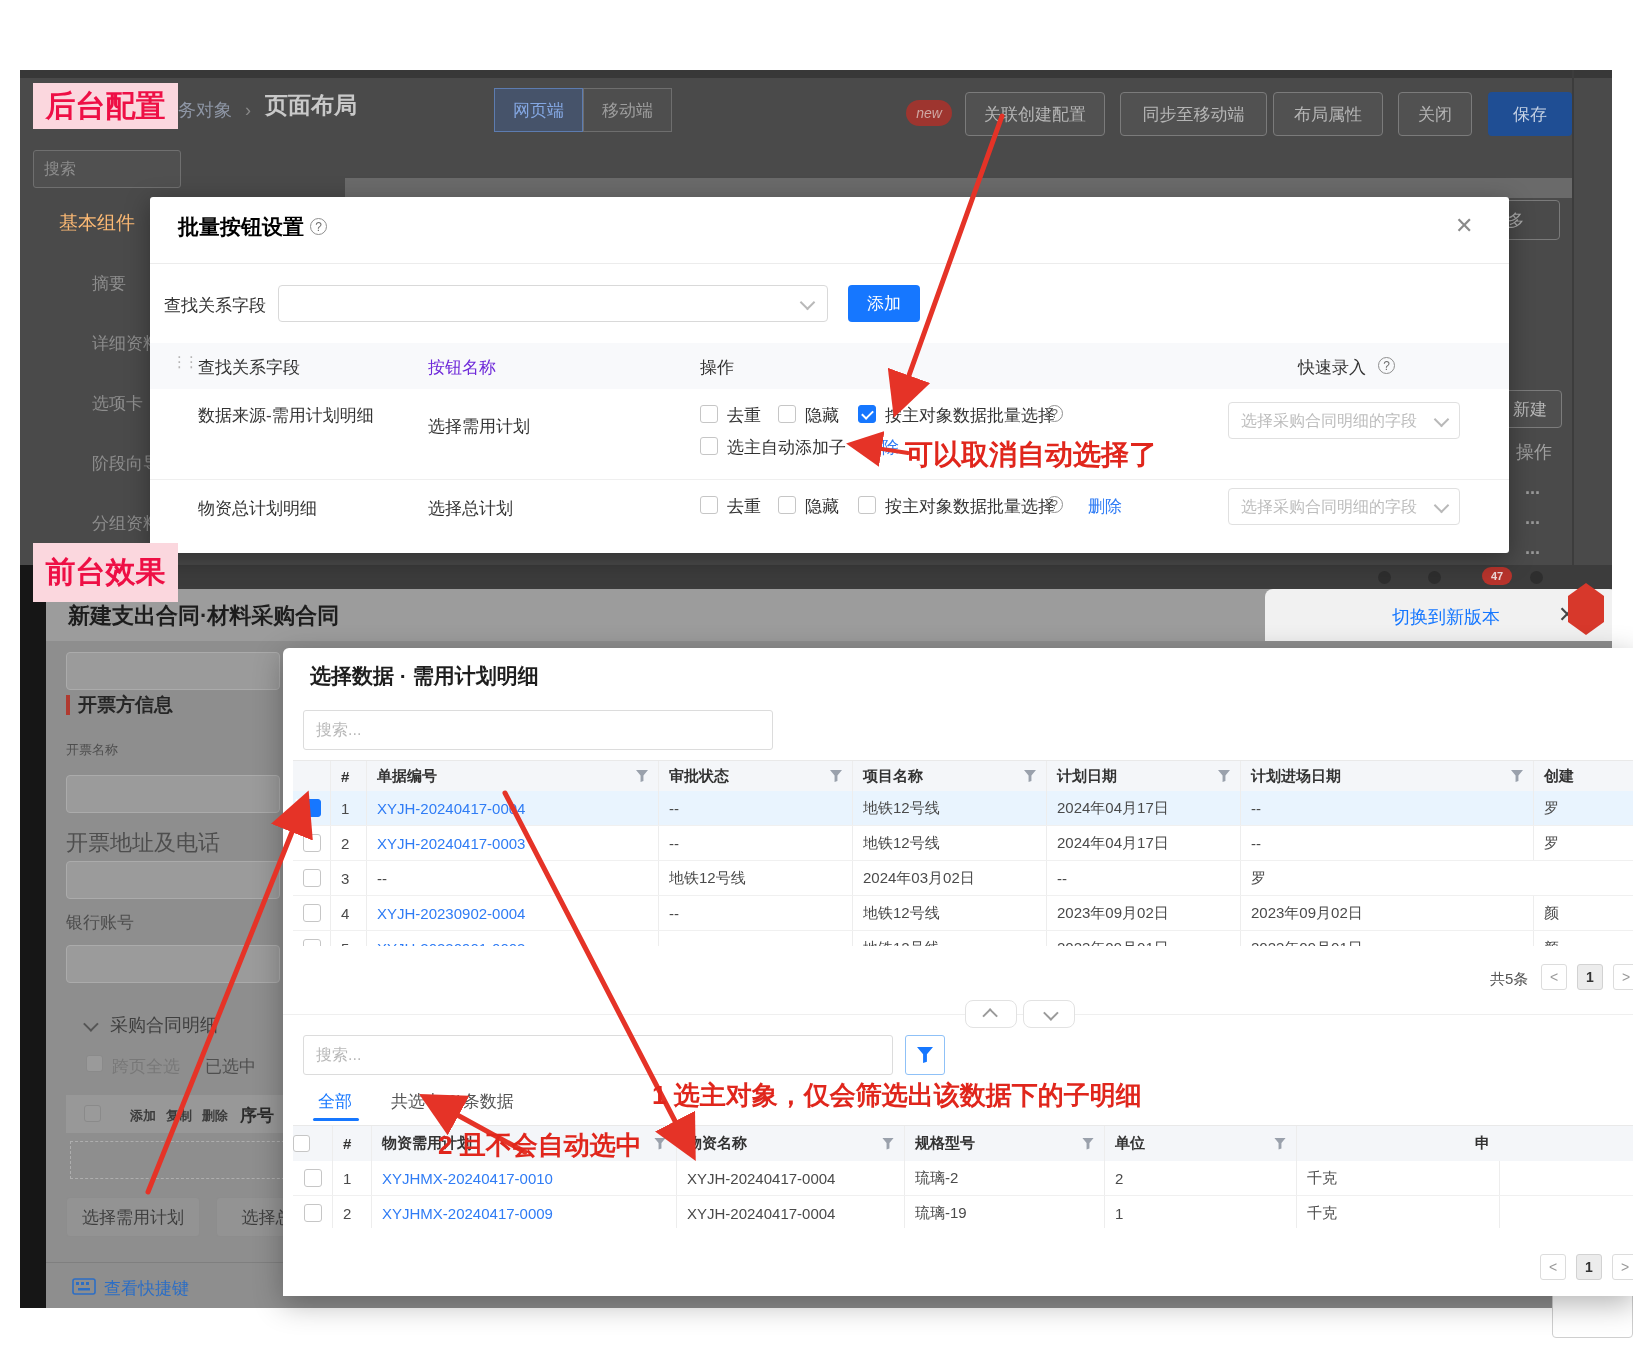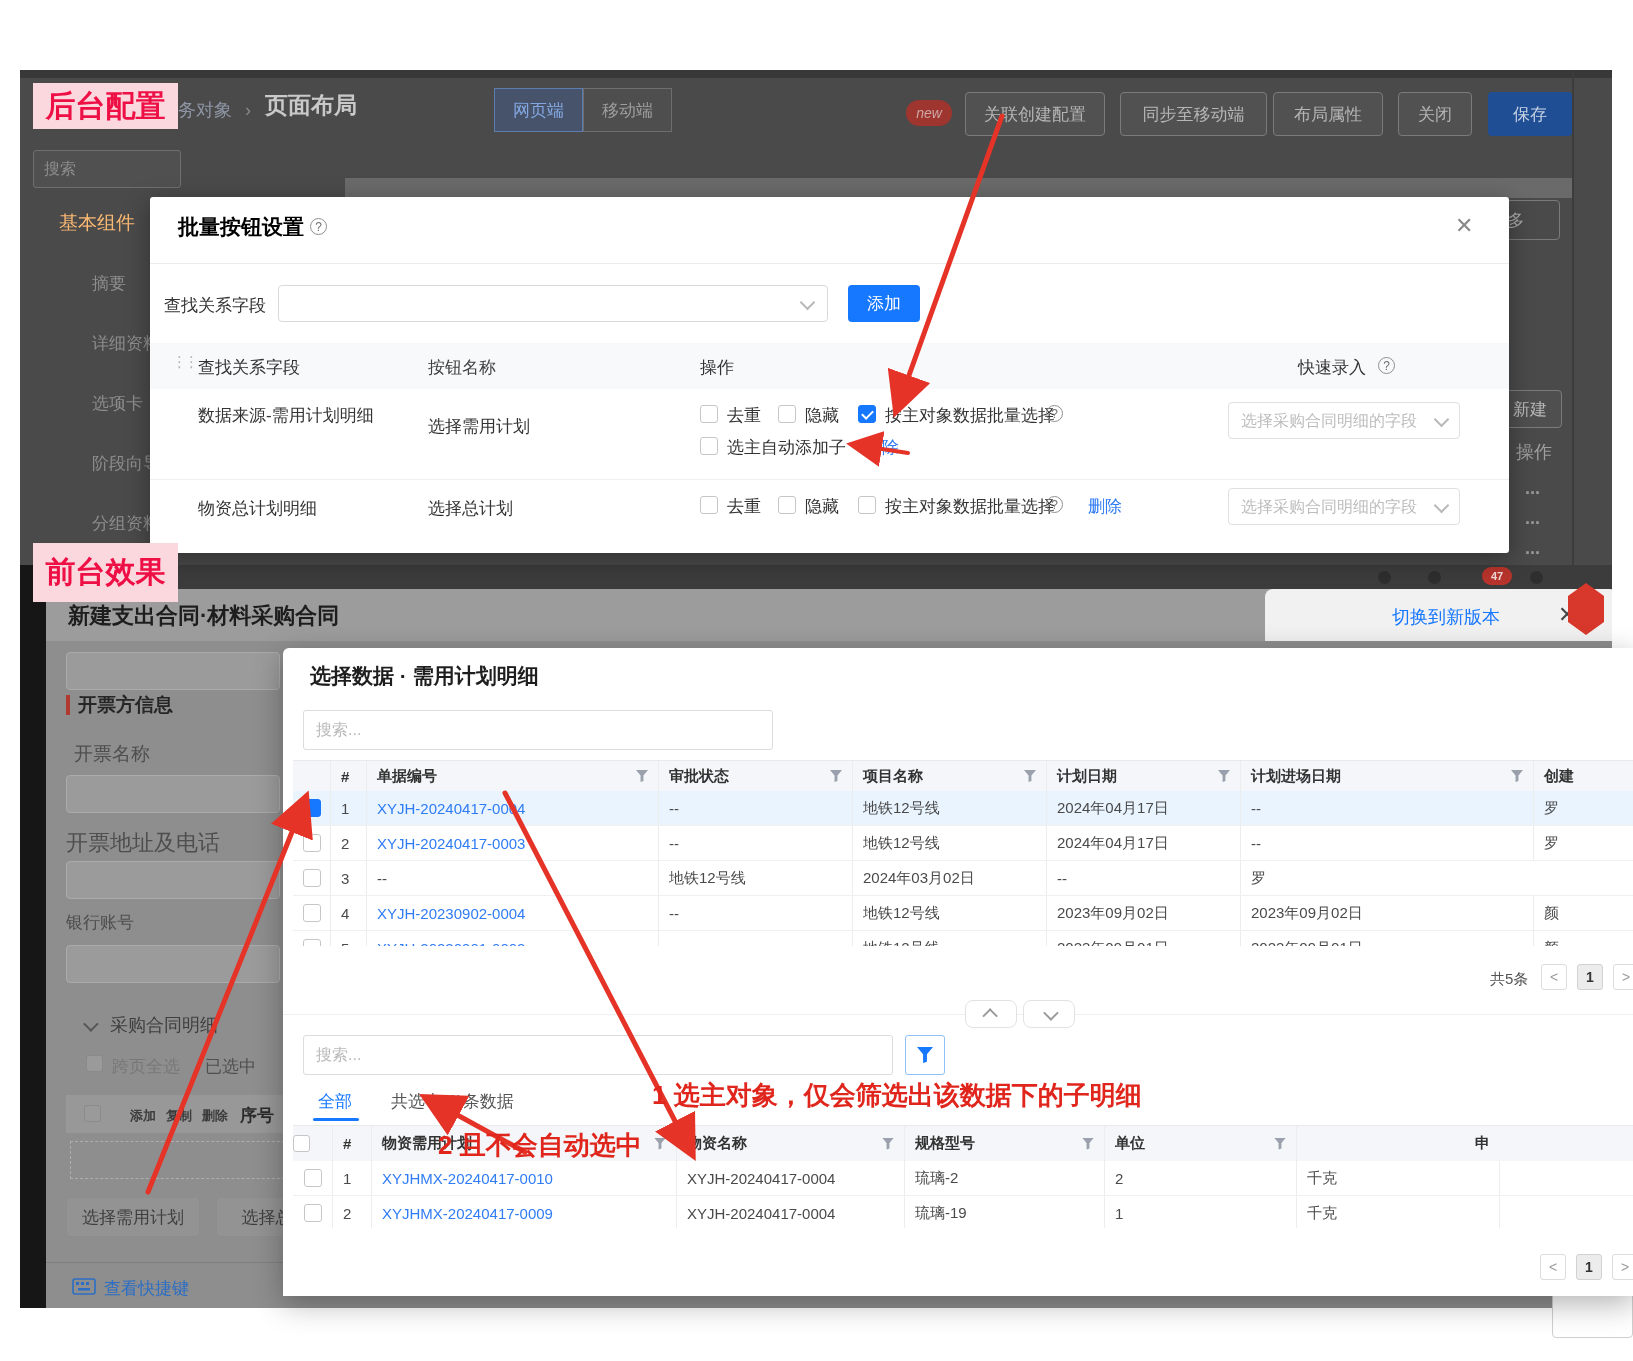--- a/index.html
+++ b/index.html
@@ -87,21 +87,21 @@
     <div class="abs" style="left:0;top:66px;width:100%;height:1px;background:#ececec;"></div>
     <div class="abs" style="left:14px;top:97px;font-size:17px;color:#333;">查找关系字段</div>
     <div class="abs" style="left:128px;top:88px;width:550px;height:37px;border:1px solid #d9d9d9;border-radius:4px;">
       <span class="selar" style="position:absolute;right:14px;top:11px;"></span>
     </div>
     <div class="abs flexc" style="left:698px;top:88px;width:72px;height:37px;background:#1677ff;color:#fff;font-size:17px;border-radius:4px;">添加</div>
 
     <div class="abs" style="left:0;top:146px;width:100%;height:46px;background:#f8f9fb;">
       <span class="abs" style="left:22px;top:10px;color:#b5b5b5;font-size:15px;letter-spacing:-3px;">⋮⋮</span>
       <span class="abs" style="left:48px;top:13px;font-size:17px;color:#333;">查找关系字段</span>
-      <span class="abs" style="left:278px;top:13px;font-size:17px;color:#404040;">按钮名称</span>
+      <span class="abs" style="left:278px;top:13px;font-size:17px;color:#6d28d9;">按钮名称</span>
       <span class="abs" style="left:550px;top:13px;font-size:17px;color:#333;">操作</span>
       <span class="abs" style="left:1148px;top:13px;font-size:17px;color:#333;">快速录入</span>
       <span class="abs qm" style="left:1228px;top:14px;">?</span>
     </div>
 
     <div class="abs" style="left:0;top:192px;width:100%;height:90px;">
       <div class="abs" style="left:48px;top:13px;width:186px;font-size:17px;line-height:27px;color:#333;">数据来源-需用计划明细</div>
       <div class="abs" style="left:278px;top:26px;font-size:17px;color:#333;">选择需用计划</div>
       <span class="cb" style="left:550px;top:16px;"></span>
       <span class="abs" style="left:577px;top:15px;font-size:17px;color:#333;">去重</span>
@@ -148,21 +148,21 @@
     <div class="abs" style="left:26px;top:24px;width:1566px;height:52px;background:#9c9c9c;"></div>
     <div class="abs" style="left:48px;top:36px;font-size:22px;font-weight:bold;color:#1d1d1d;z-index:2;">新建支出合同·材料采购合同</div>
     <div class="abs" style="left:1245px;top:24px;width:352px;height:52px;background:#f1f1f1;border-radius:8px 8px 0 0;z-index:2;"></div>
     <div class="abs" style="left:1372px;top:40px;font-size:18px;color:#1677ff;z-index:3;">切换到新版本</div>
     <div class="abs" style="left:1538px;top:37px;font-size:22px;color:#444;z-index:3;">✕</div>
     <div class="abs" style="left:1548px;top:18px;width:36px;height:52px;background:#d7382b;clip-path:polygon(50% 0,100% 25%,100% 75%,50% 100%,0 75%,0 25%);z-index:4;"></div>
 
     <div class="abs" style="left:46px;top:87px;width:214px;height:38px;background:#9b9b9b;border:1px solid #ababab;border-radius:4px;"></div>
     <div class="abs" style="left:46px;top:130px;width:4px;height:20px;background:#b03a30;"></div>
     <div class="abs" style="left:58px;top:127px;font-size:19px;font-weight:bold;color:#262626;">开票方信息</div>
-    <div class="abs" style="left:46px;top:176px;font-size:19px;color:#4e4e4e;margin-left:8px;">开票名称</div>
+    <div class="abs" style="left:46px;top:176px;font-size:13px;color:#4e4e4e;">开票名称</div>
     <div class="abs" style="left:46px;top:210px;width:214px;height:38px;background:#9b9b9b;border:1px solid #ababab;border-radius:4px;"></div>
     <div class="abs" style="left:46px;top:263px;font-size:22px;color:#4e4e4e;">开票地址及电话</div>
     <div class="abs" style="left:46px;top:296px;width:214px;height:38px;background:#9b9b9b;border:1px solid #ababab;border-radius:4px;"></div>
     <div class="abs" style="left:46px;top:346px;font-size:17px;color:#4e4e4e;">银行账号</div>
     <div class="abs" style="left:46px;top:380px;width:214px;height:38px;background:#9b9b9b;border:1px solid #ababab;border-radius:4px;"></div>
     <span class="chdn" style="position:absolute;left:64px;top:455px;border-color:#555;"></span>
     <div class="abs" style="left:90px;top:448px;font-size:18px;color:#3f3f3f;">采购合同明细</div>
     <span class="cb dim" style="left:66px;top:490px;width:17px;height:17px;"></span>
     <div class="abs" style="left:92px;top:490px;font-size:17px;color:#787878;">跨页全选</div>
     <div class="abs" style="left:185px;top:490px;font-size:17px;color:#4f4f4f;">已选中</div>
@@ -368,16 +368,17 @@
       </marker>
     </defs>
     <line x1="1002" y1="116" x2="898" y2="406" stroke="#e53327" stroke-width="5" stroke-linecap="round" marker-end="url(#ah)"></line>
     <line x1="908" y1="453" x2="856" y2="445" stroke="#e53327" stroke-width="4" stroke-linecap="round" marker-end="url(#ah)"></line>
     <line x1="148" y1="1192" x2="304" y2="802" stroke="#e53327" stroke-width="5" stroke-linecap="round" marker-end="url(#ah)"></line>
     <line x1="505" y1="793" x2="690" y2="1150" stroke="#e53327" stroke-width="5" stroke-linecap="round" marker-end="url(#ah)"></line>
     <line x1="525" y1="1152" x2="430" y2="1100" stroke="#e53327" stroke-width="5" stroke-linecap="round" marker-end="url(#ah)"></line>
   </svg>
   <div class="abs redlbl" style="left:33px;top:83px;width:145px;height:46px;">后台配置</div>
   <div class="abs redlbl" style="left:33px;top:543px;width:145px;height:59px;">前台效果</div>
+  <div class="abs rednote" style="left:905px;top:436px;font-size:28px;">可以取消自动选择了</div>
   <div class="abs rednote" style="left:652px;top:1078px;">1 选主对象，仅会筛选出该数据下的子明细</div>
   <div class="abs rednote" style="left:438px;top:1128px;">2 且不会自动选中</div>
 
 </div>
 
 </body></html>

